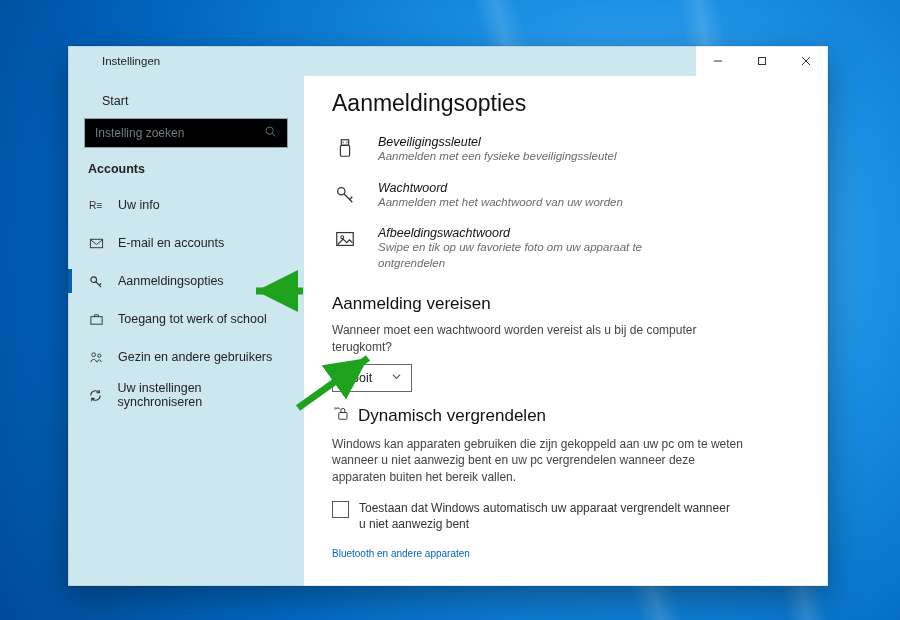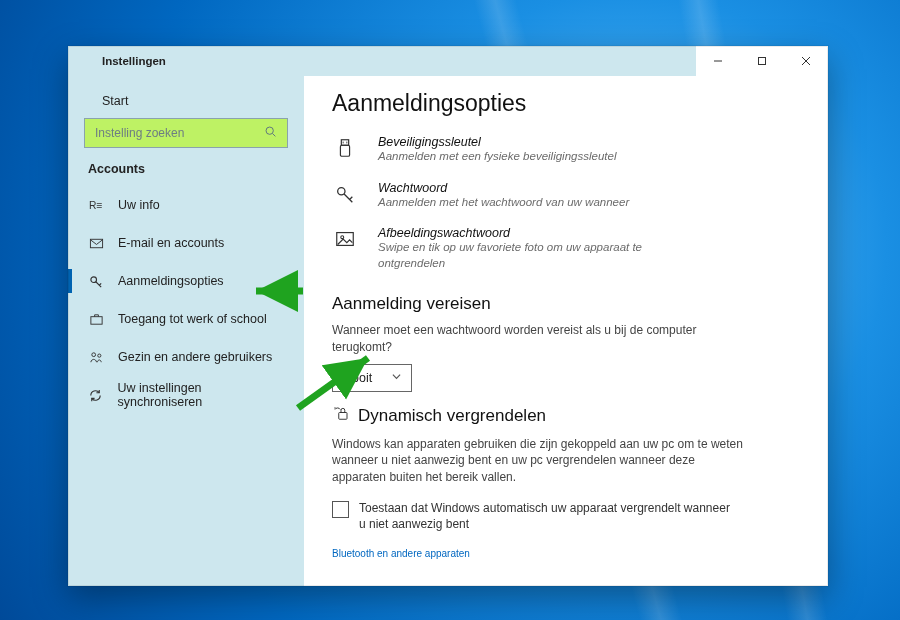--- a/index.html
+++ b/index.html
@@ -30,21 +30,21 @@
   }
 
   .titlebar {
     height: 30px;
     display: flex;
     align-items: stretch;
     flex-shrink: 0;
   }
   .tb-left { display:flex; align-items:center; gap:18px; padding:0 6px 0 16px; flex:1; background:#cde7ee; }
   .back-arrow { font-size:14px; color:#333; cursor:default; }
-  .title-text { font-size:11.5px; color:#222;font-weight:bold; }
+  .title-text { font-size:11.5px; color:#222; }
   .tb-ctrls { display:flex; }
   .tb-btn { width:44px; display:flex; align-items:center; justify-content:center; font-size:12px; color:#333; }
   .tb-btn svg { width:10px; height:10px; }
   .tb-btn.close svg { width:10px; height:10px; }
 
   .client { flex:1; display:flex; overflow:hidden; }
 
   
   .sidebar {
     width: 236px;
@@ -53,21 +53,21 @@
     padding: 12px 0 0 0;
     font-size:12.5px;
     color:#222;
   }
   .home-row { display:flex; align-items:center; gap:14px; padding:6px 24px 10px 20px; }
   .home-row .lbl { font-size:12.5px; }
   .search-wrap { padding:0 16px 14px 16px; }
   .search {
     width:100%; height:30px;
     border:1px solid #8aa3ac;
-    background:#bef264;
+    background:#000000;
     display:flex; align-items:center; justify-content:space-between;
     padding:0 10px 0 10px;
     font-size:12px; color:#6d7d83;
   }
   .search span.ph { color:#6d7d83; }
   .group-heading { padding:0 20px 10px 20px; font-weight:600; font-size:12.5px; }
   .nav { display:flex; flex-direction:column; }
   .nav-item {
     display:flex; align-items:center; gap:14px;
     height:38px; padding:0 20px 0 20px;
@@ -256,21 +256,21 @@
 
       <div class="opt-row">
         <div class="oico">
           <svg viewBox="0 0 24 24">
               <circle cx="8" cy="9" r="4" fill="none" stroke="#333" stroke-width="1.4"></circle>
               <path d="M11 12 L20 21 M17 18 L20 15" fill="none" stroke="#333" stroke-width="1.4"></path>
             </svg>
         </div>
         <div class="otxts">
           <div class="otitle">Wachtwoord</div>
-          <div class="osub">Aanmelden met het wachtwoord van uw wanneer</div>
+          <div class="osub">Aanmelden met het wachtwoord van uw worden</div>
         </div>
       </div>
 
       <div class="opt-row">
         <div class="oico">
           <svg viewBox="0 0 24 24">
               <rect x="3" y="5" width="18" height="14" fill="none" stroke="#333" stroke-width="1.3"></rect>
               <circle cx="9" cy="10" r="1.6" fill="none" stroke="#333" stroke-width="1.2"></circle>
               <path d="M4 18 L10 12 L14 16 L17 13 L20 16" fill="none" stroke="#333" stroke-width="1.3"></path>
             </svg>

